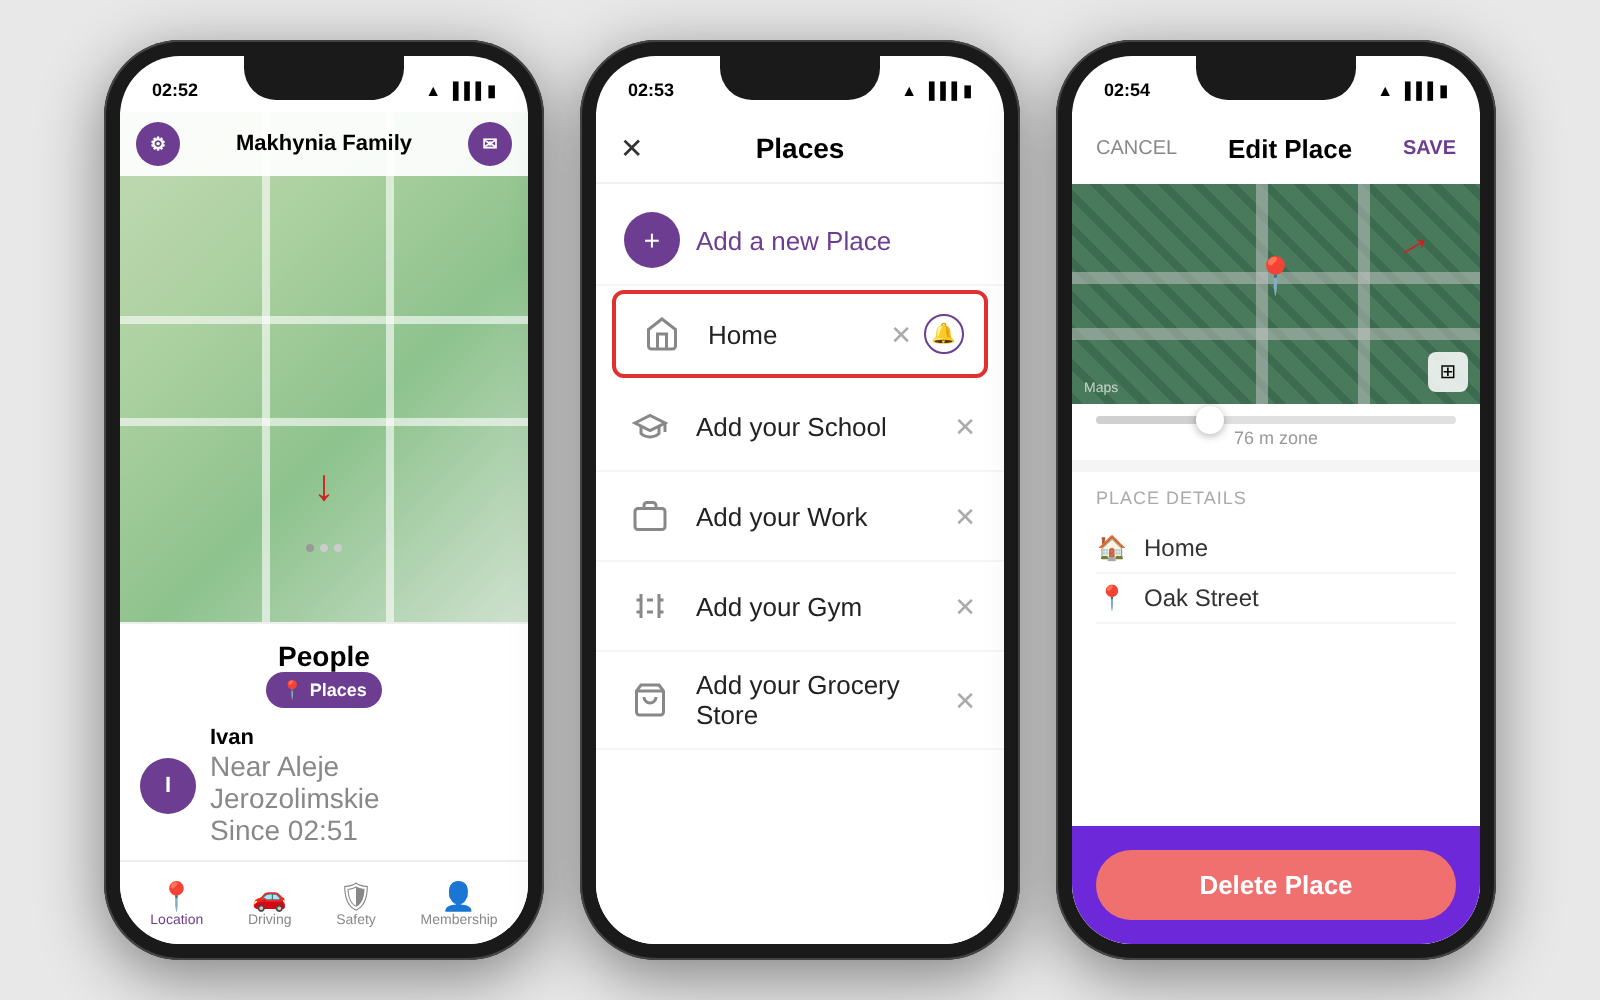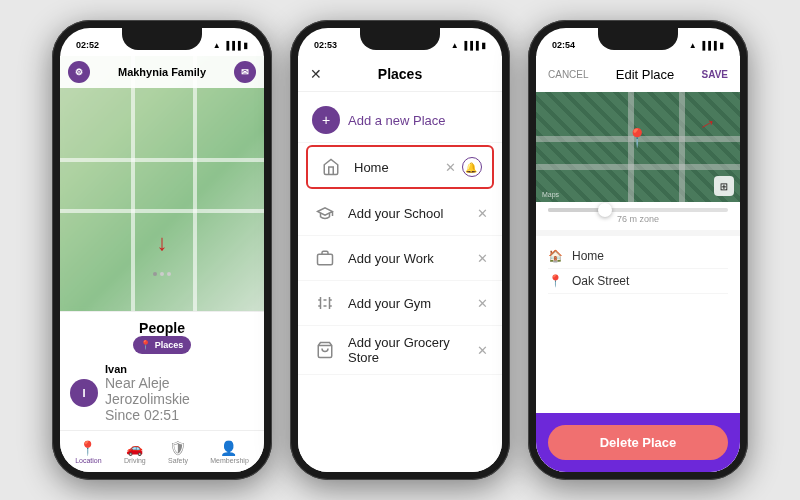--- a/index.html
+++ b/index.html
@@ -357,21 +357,21 @@
       background: #fff;
       flex-shrink: 0;
     }
     .edit-cancel {
       font-size: 10px;
       color: #888;
       font-weight: 500;
     }
     .edit-title {
       font-size: 13px;
-      font-weight: 400;
+      font-weight: 700;
     }
     .edit-save {
       font-size: 10px;
       color: #6c3d91;
       font-weight: 600;
     }
     .map-satellite {
       height: 110px;
       background: #4a7a5c;
       position: relative;
@@ -702,20 +702,21 @@
         <div class="sat-stack-icon">⊞</div>
       </div>
       <div class="radius-bar-area">
         <div class="radius-bar-track">
           <div class="radius-bar-fill"></div>
           <div class="radius-thumb"></div>
         </div>
         <div class="radius-label">76 m zone</div>
       </div>
       <div class="place-details-section">
+        <div class="place-details-title">Place details</div>
         <div class="detail-row">
           <span class="detail-icon">🏠</span>
           <span class="detail-text">Home</span>
         </div>
         <div class="detail-row">
           <span class="detail-icon">📍</span>
           <span class="detail-text">Oak Street</span>
         </div>
       </div>
       <div class="delete-btn-area">

